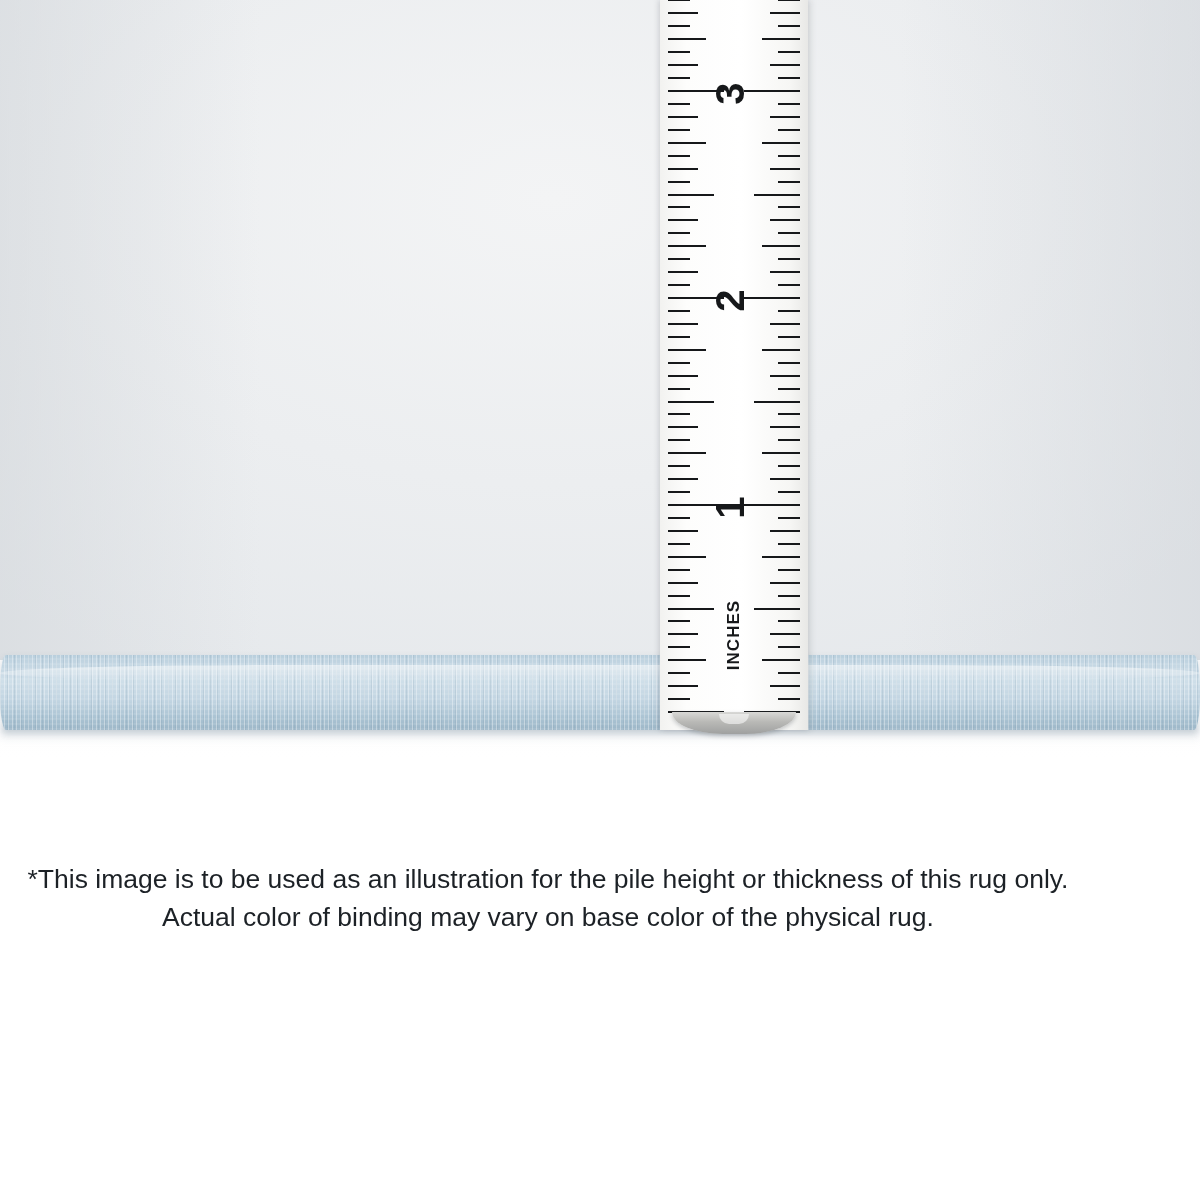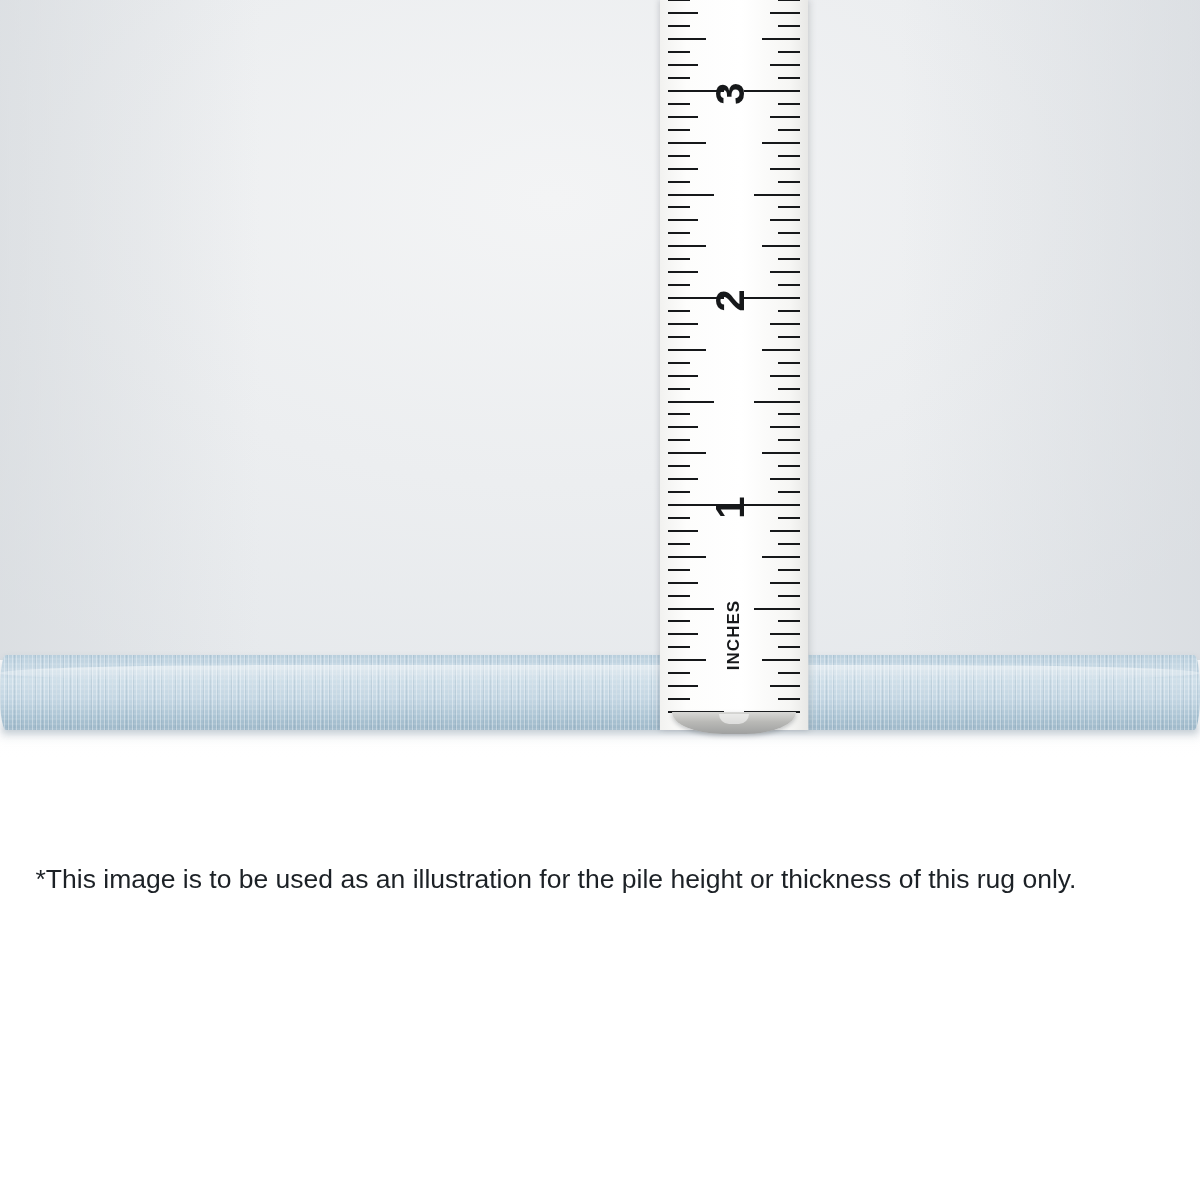--- a/index.html
+++ b/index.html
@@ -169,21 +169,20 @@
   .caption {
     position: absolute;
     left: 0;
     top: 860px;
     width: 1096px;
     text-align: center;
     color: #1c2126;
     font-family: "Liberation Sans", sans-serif;
     font-size: 26.5px;
     line-height: 38px;
-    margin-left: 8px;
   }
   .caption-line { display: block; }
 </style>
 </head>
 <body>
 
 <div class="scene">
 
   <div class="wall">
     <div class="wall-shade-left"></div>
@@ -329,15 +328,16 @@
       <div class="tape-inches" style="left: 38px; top: 625px; width: 72px; text-align:center;">INCHES</div>
     </div>
   </div>
 
   <div class="tape-end">
     <div class="tape-end-notch"></div>
   </div>
 
   <div class="caption">
     <span class="caption-line">*This image is to be used as an illustration for the pile height or thickness of this rug only.</span>
+    <span class="caption-line">Actual color of binding may vary on base color of the physical rug.</span>
   </div>
 
 </div>
 
 </body></html>

